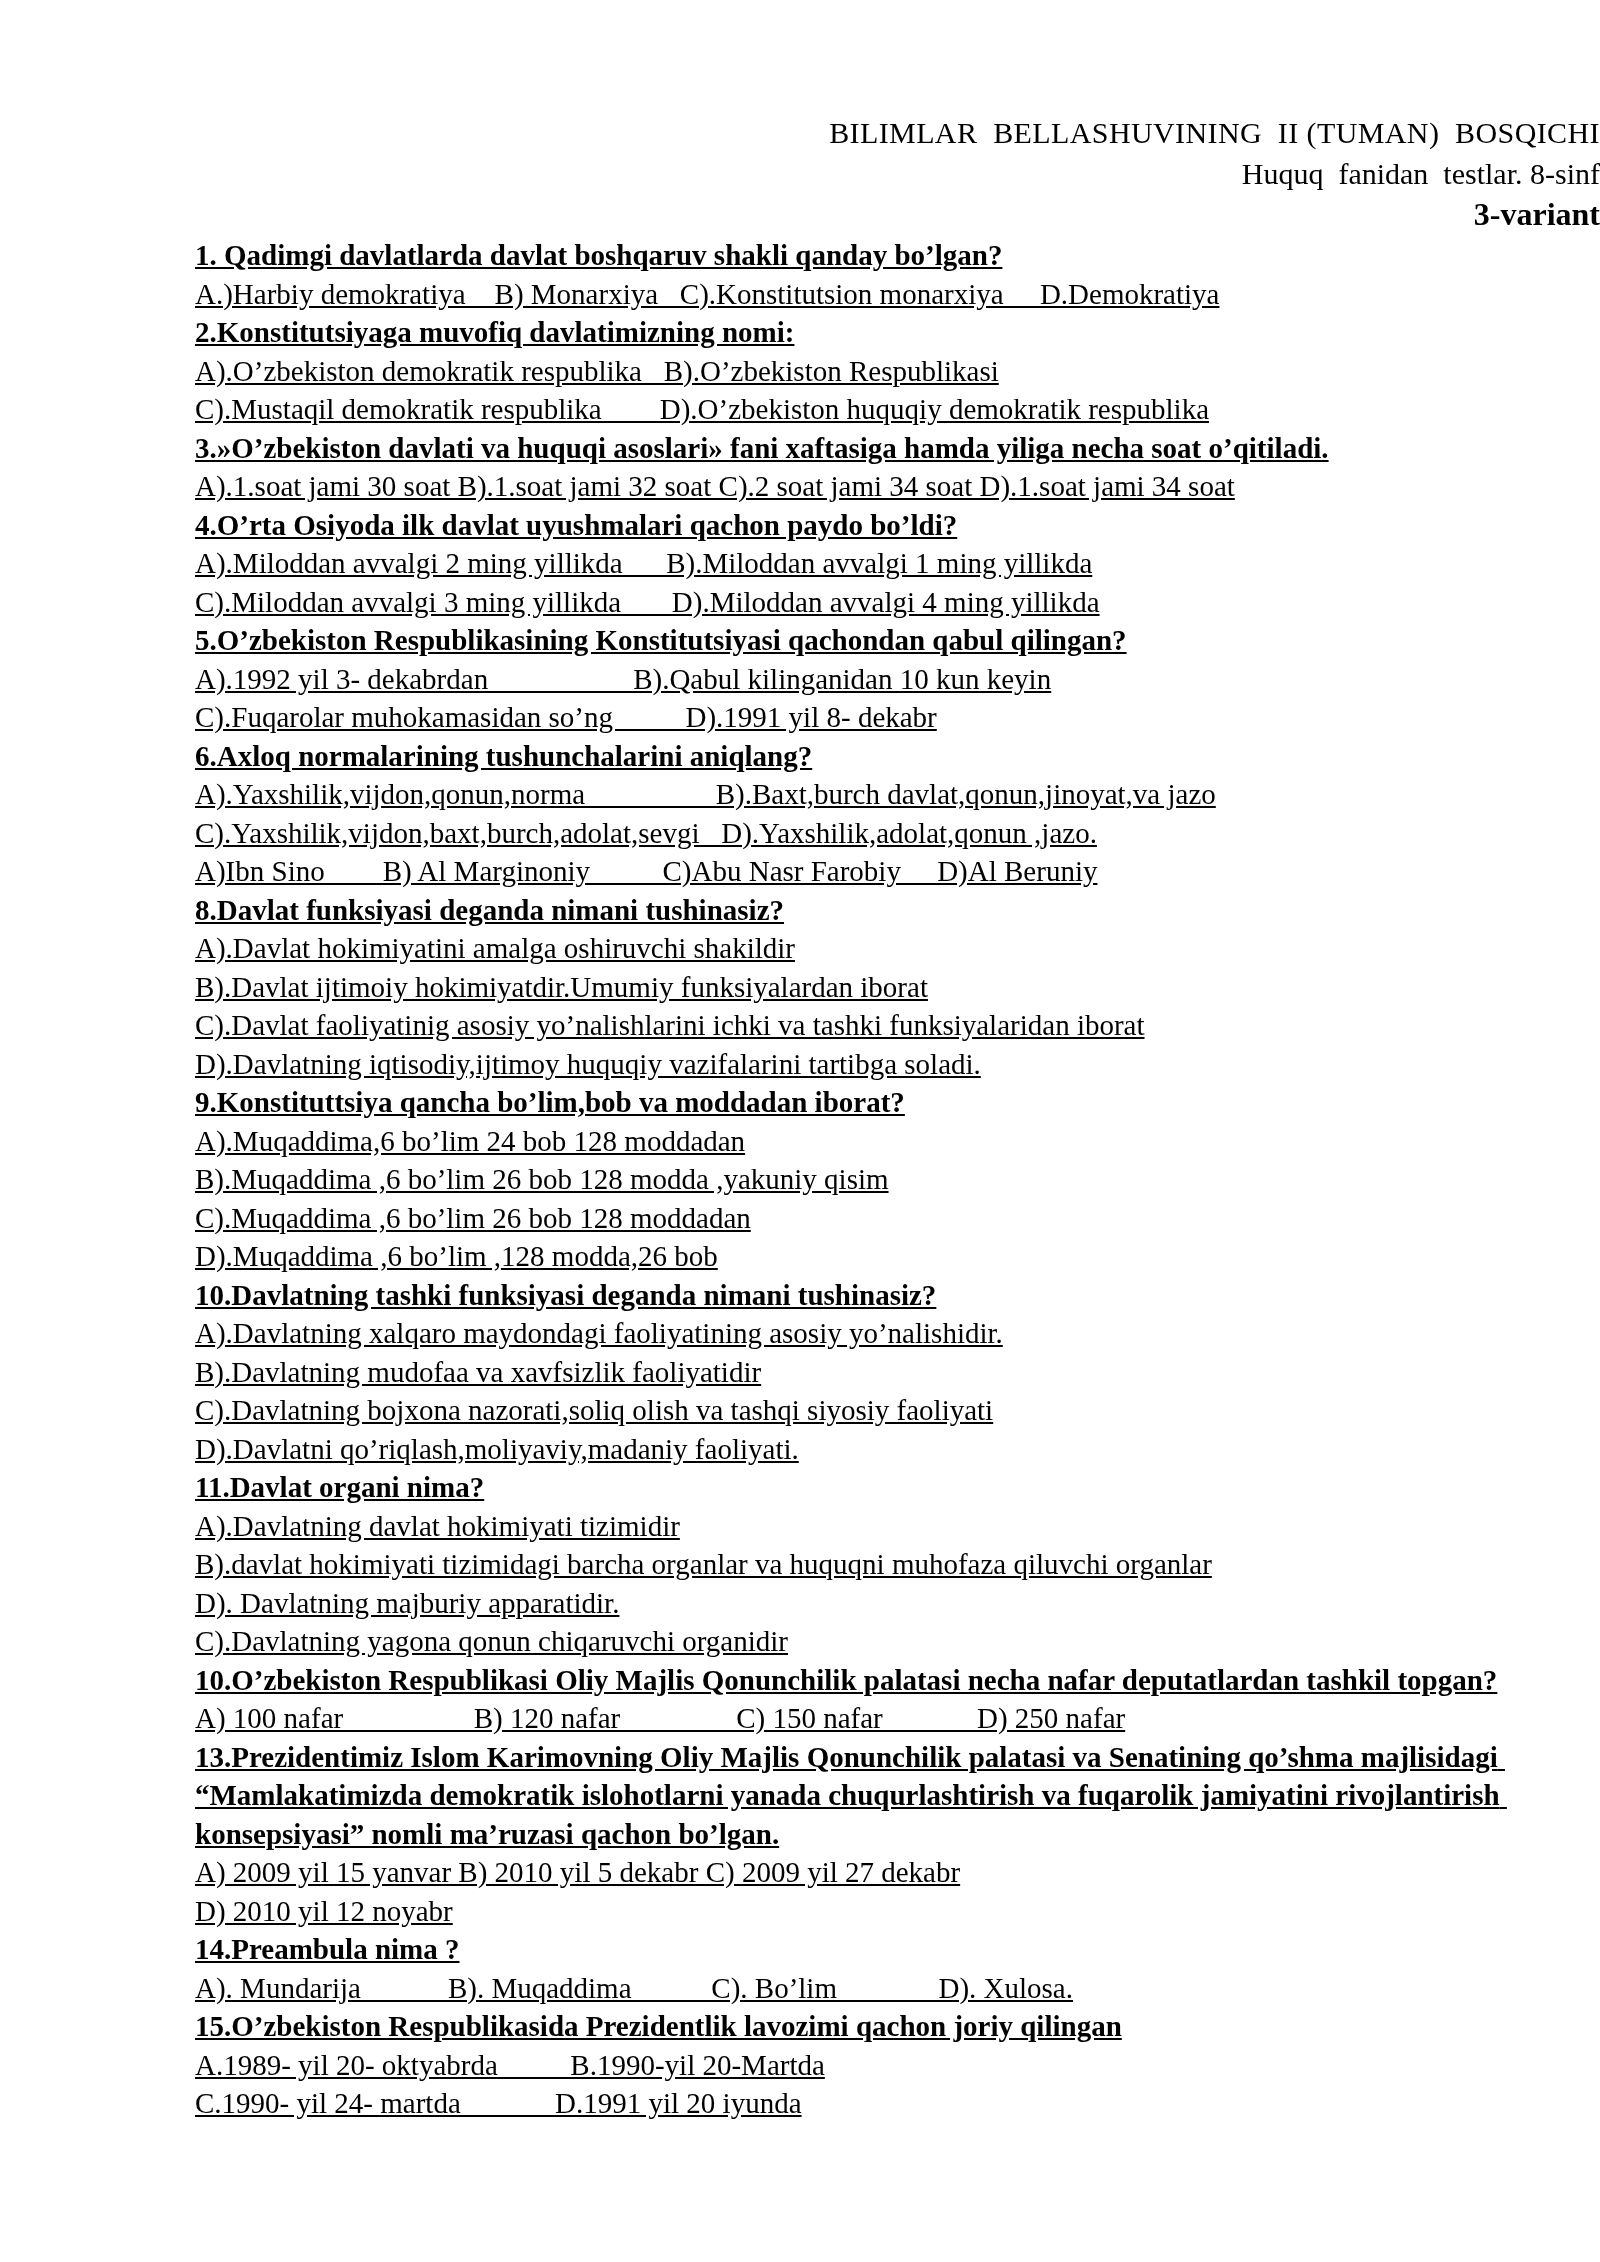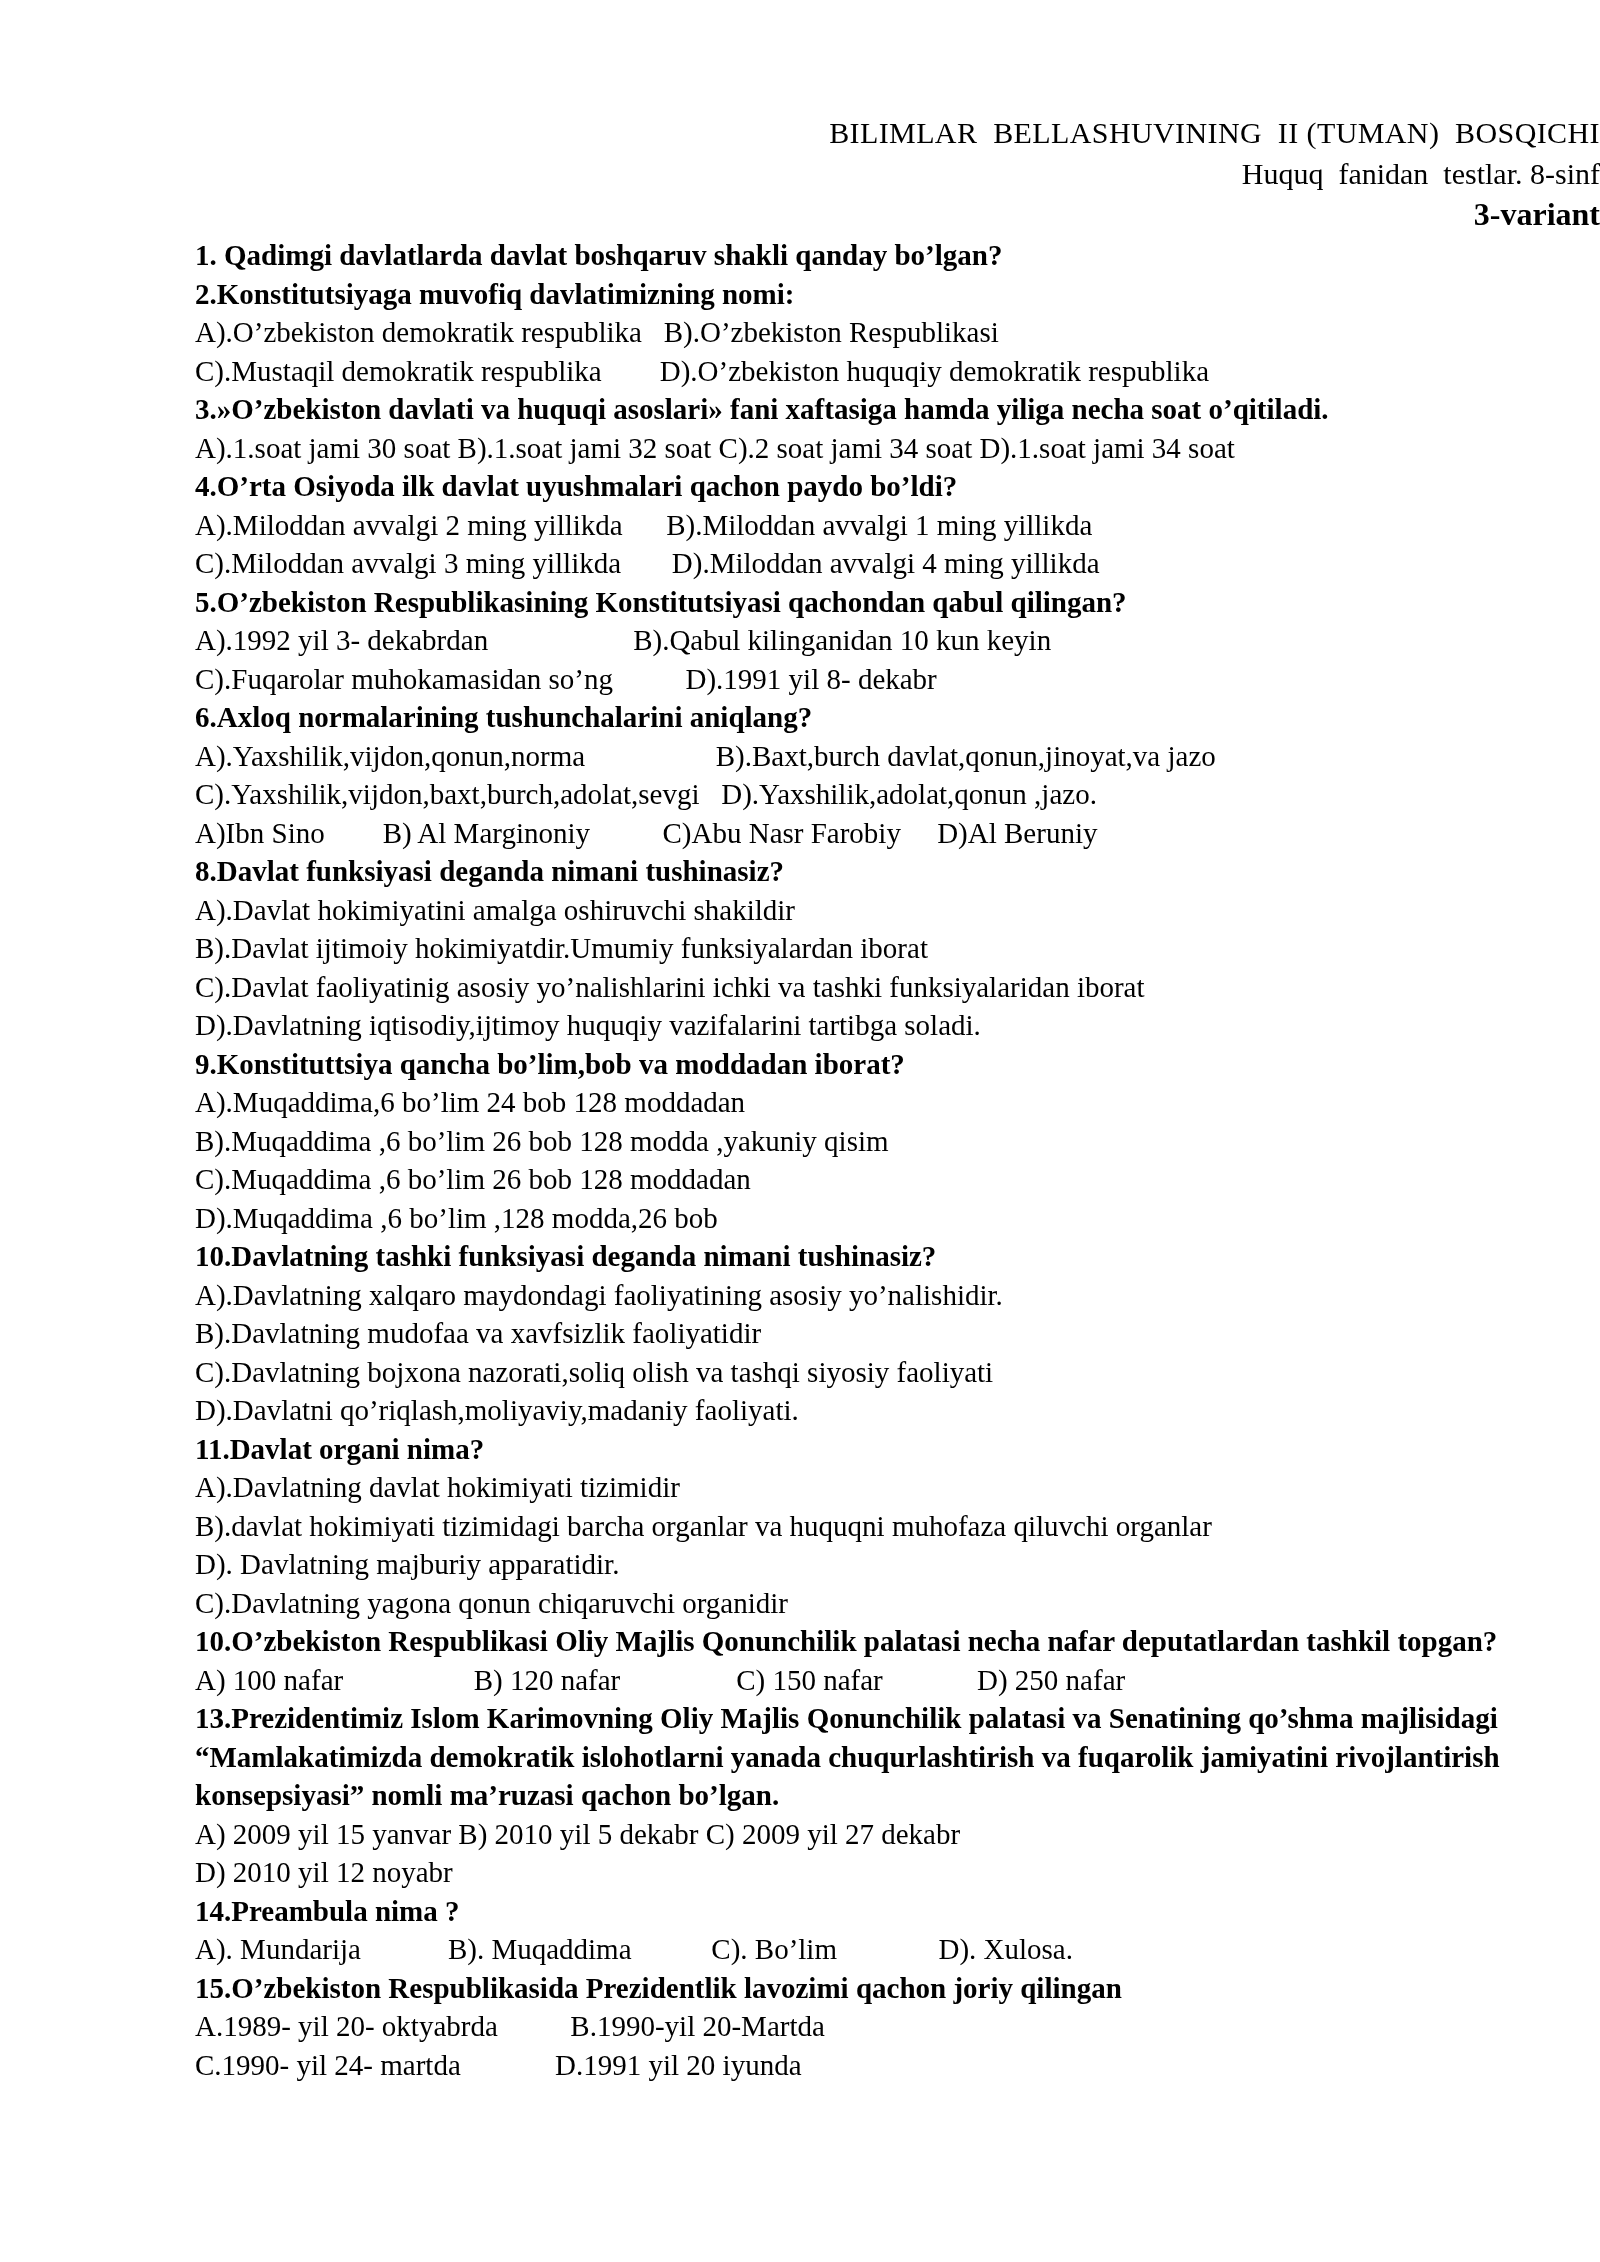--- a/index.html
+++ b/index.html
@@ -42,20 +42,21 @@
   .head-line3 {
     font-size: 32px;
     line-height: 40px;
     font-weight: bold;
     white-space: pre;
   }
   .body-block {
     margin-top: 2px;
     padding-left: 195px;
     padding-right: 40px;
+    text-decoration: underline;
   }
   .q-stem {
     font-size: 29px;
     line-height: 38.5px;
     font-weight: bold;
     white-space: pre-wrap;
     margin: 0;
   }
   .q-opt {
     font-size: 29px;
@@ -75,20 +76,21 @@
 
   <div class="doc-head">
     <div class="head-line1">BILIMLAR  BELLASHUVINING  II (TUMAN)  BOSQICHI</div>
     <div class="head-line2">Huquq  fanidan  testlar. 8-sinf</div>
     <div class="head-line3">3-variant</div>
   </div>
 
   <div class="body-block" id="questions-list">
       <div class="q-block">
         <p class="q-stem">1. Qadimgi davlatlarda davlat boshqaruv shakli qanday bo’lgan?</p>
+        <p class="q-opt">A.)Harbiy demokratiya    B) Monarxiya   C).Konstitutsion monarxiya     D.Demokratiya</p>
       </div>
       <div class="q-block">
         <p class="q-stem">2.Konstitutsiyaga muvofiq davlatimizning nomi:</p>
         <p class="q-opt">A).O’zbekiston demokratik respublika   B).O’zbekiston Respublikasi</p>
         <p class="q-opt">C).Mustaqil demokratik respublika        D).O’zbekiston huquqiy demokratik respublika</p>
       </div>
       <div class="q-block">
         <p class="q-stem">3.»O’zbekiston davlati va huquqi asoslari» fani xaftasiga hamda yiliga necha soat o’qitiladi.</p>
         <p class="q-opt">A).1.soat jami 30 soat B).1.soat jami 32 soat C).2 soat jami 34 soat D).1.soat jami 34 soat</p>
       </div>

